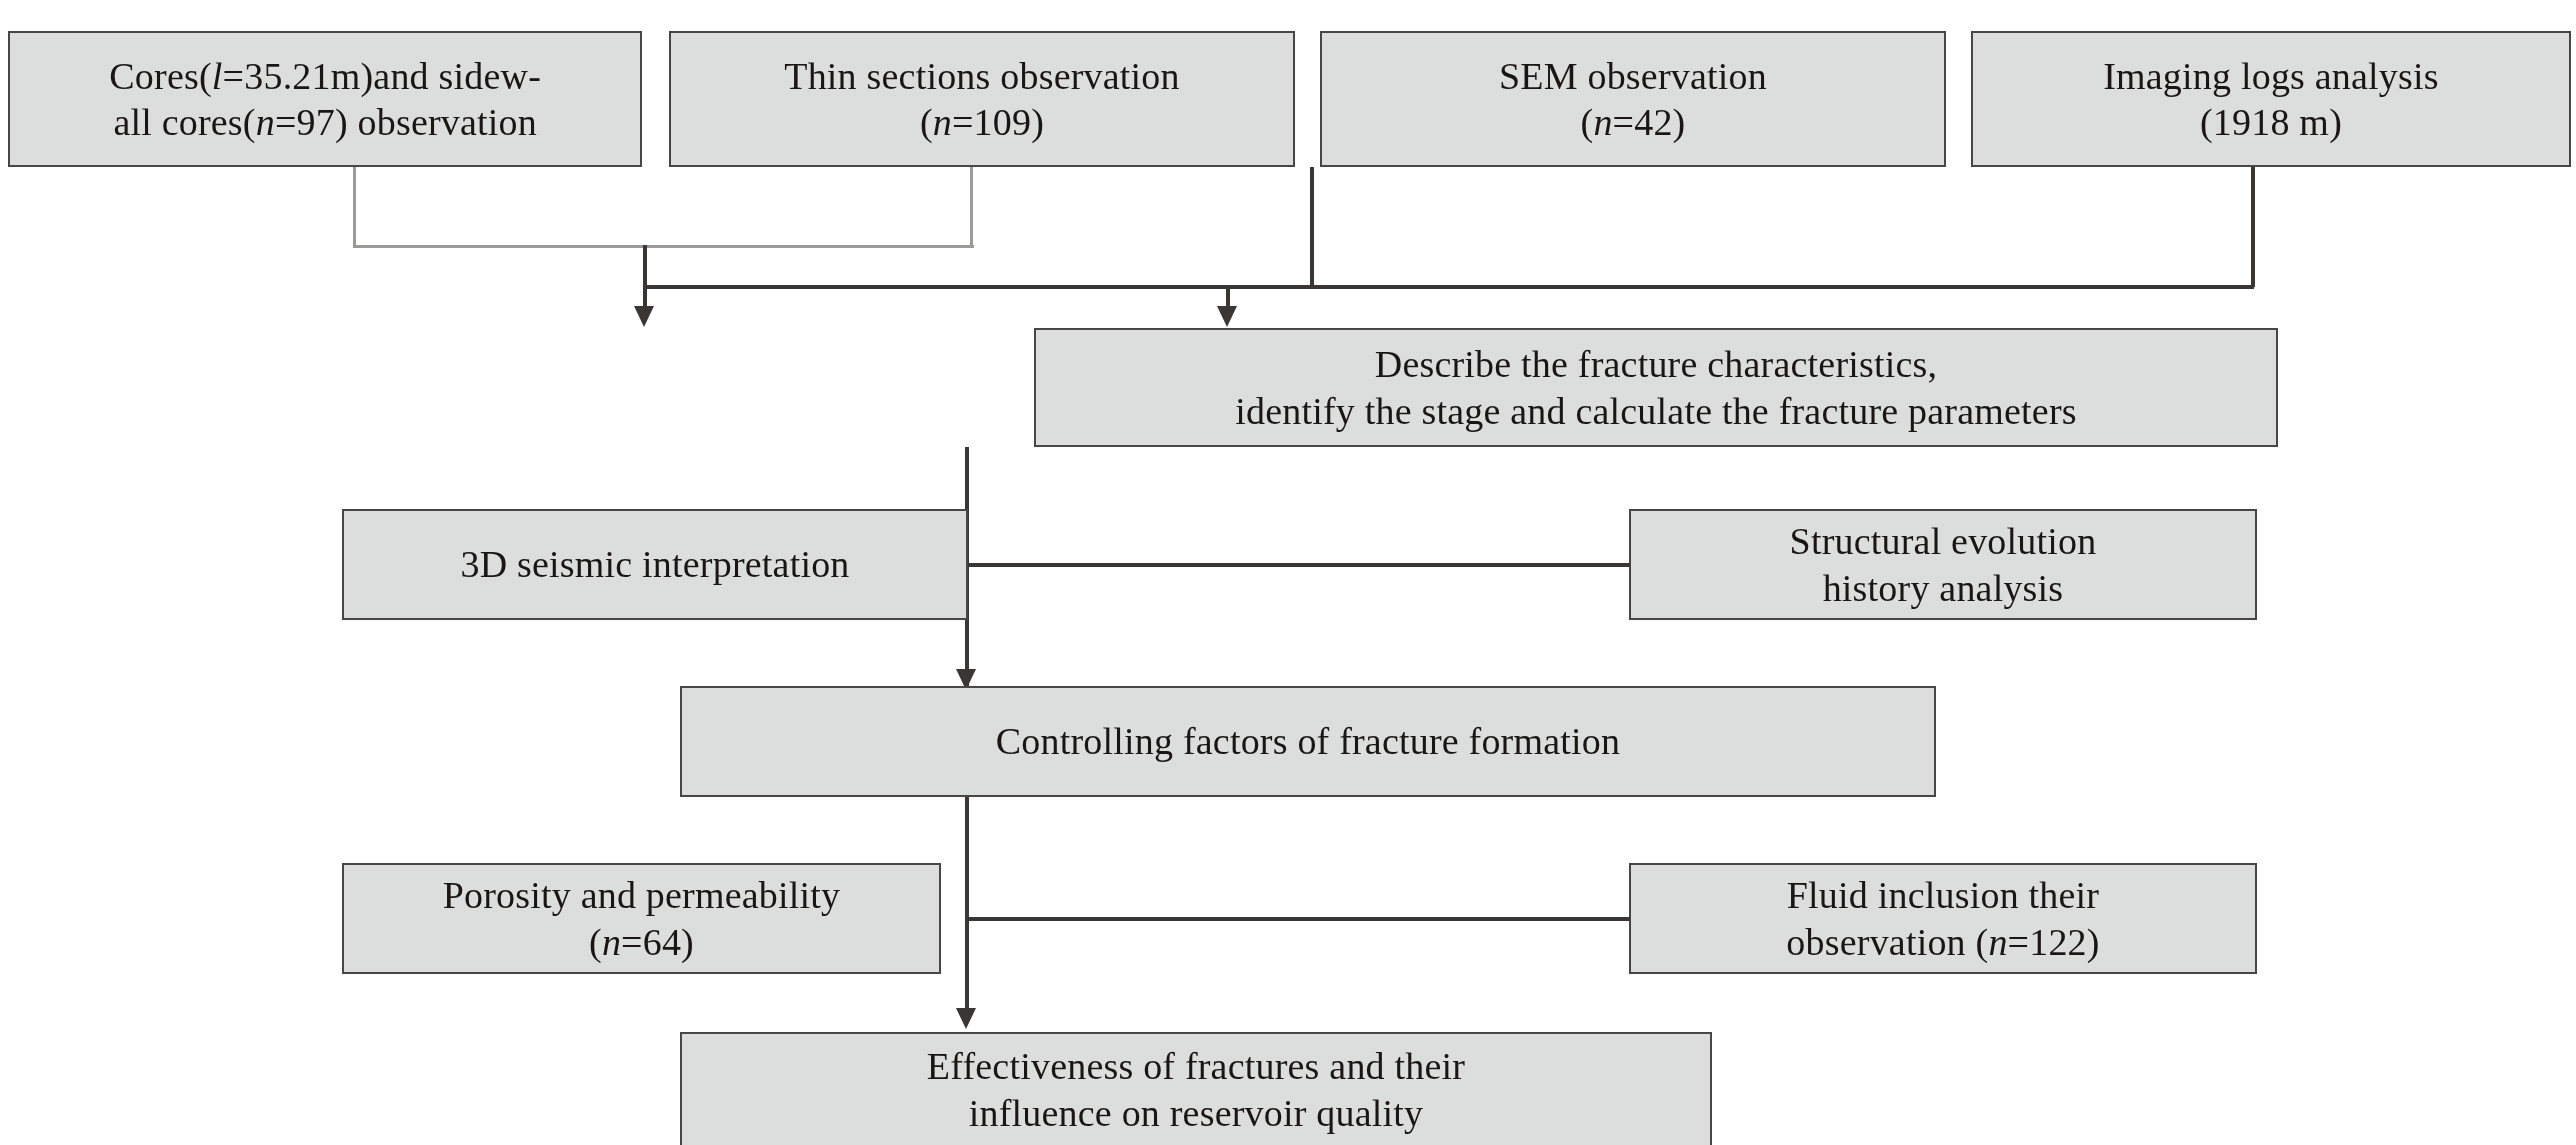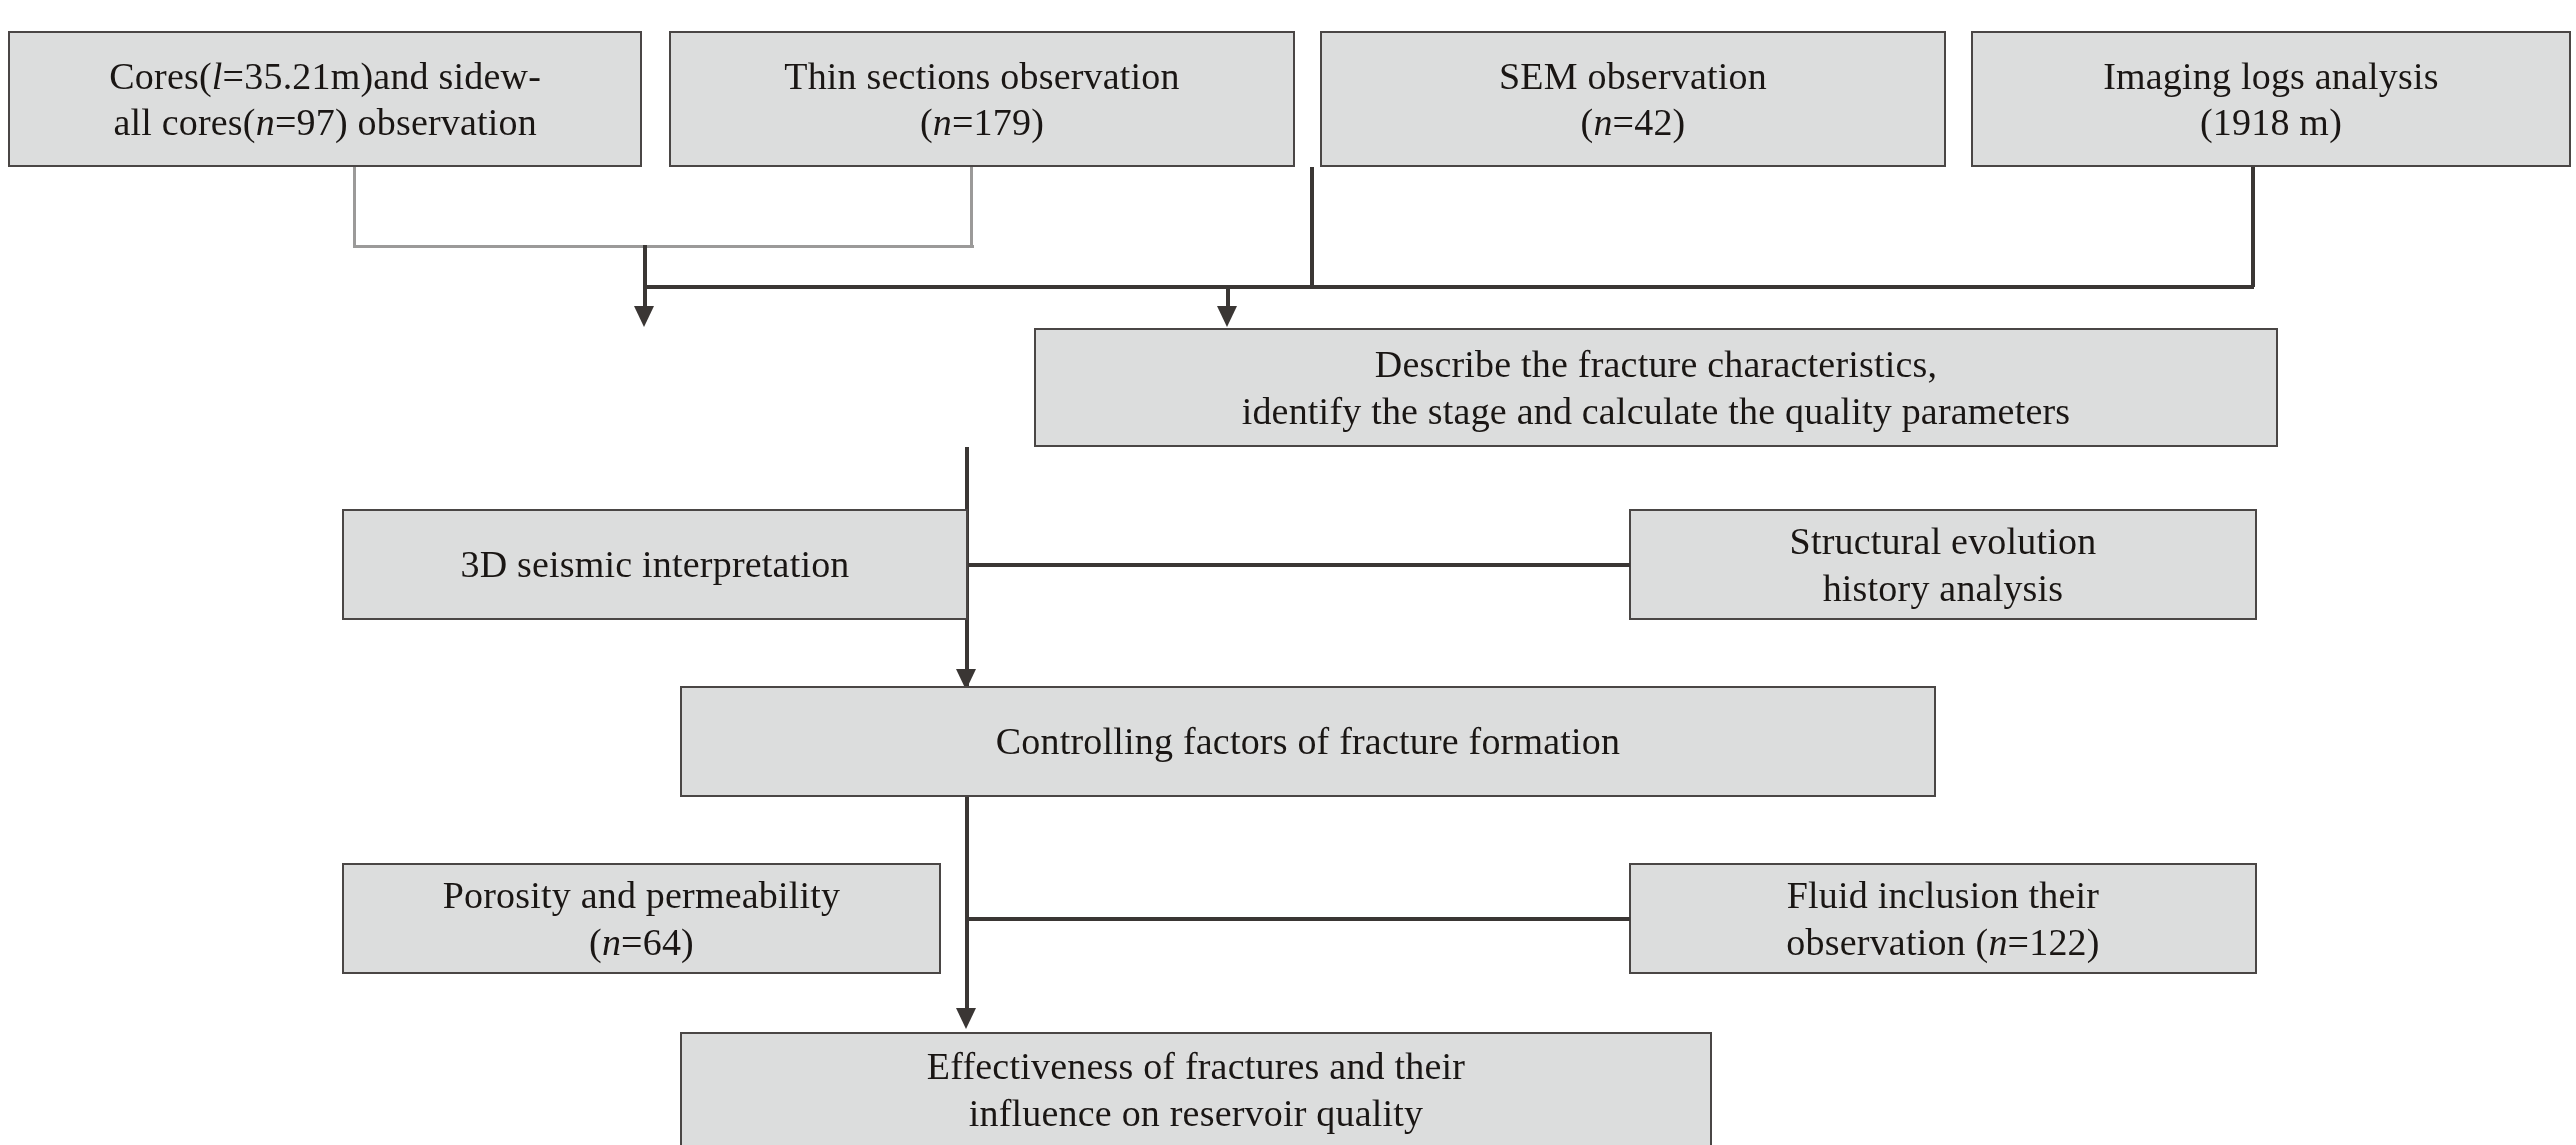--- a/index.html
+++ b/index.html
@@ -59,21 +59,21 @@
 </head>
 <body>
 
 <div id="canvas">
 
   <div class="box" style="left:8.2px; top:8.2px; width:634px; height:136px;">
     <span class="txt"><span>Cores(</span><span class="ital">l</span><span>=35.21m)and sidew-</span><br><span>all cores(</span><span class="ital">n</span><span>=97) observation</span></span>
   </div>
 
   <div class="box" style="left:669px; top:8.2px; width:626px; height:136px;">
-    <span class="txt"><span>Thin sections observation</span><br><span>(</span><span class="ital">n</span><span>=179)</span></span>
+    <span class="txt"><span>Thin sections observation</span><br><span>(</span><span class="ital">n</span><span>=109)</span></span>
   </div>
 
   <div class="box" style="left:1320px; top:8.2px; width:626px; height:136px;">
     <span class="txt"><span>SEM observation</span><br><span>(</span><span class="ital">n</span><span>=42)</span></span>
   </div>
 
   <div class="box" style="left:1971px; top:8.2px; width:600px; height:136px;justify-content:flex-end;">
     <span class="txt"><span>Imaging logs analysis</span><br><span>(1918 m)</span></span>
   </div>
 
@@ -90,21 +90,21 @@
   <div class="ln" style="left:2251px; top:144px; width:4.1px; height:120px;"></div>
 
   <div class="ln" style="left:643px; top:264px; width:4.1px; height:23px;"></div>
   <div class="arrow" style="left:634px; top:283px;"></div>
 
   <div class="ln" style="left:1226px; top:264px; width:4.1px; height:23px;"></div>
   <div class="arrow" style="left:1217px; top:283px;"></div>
 
 
   <div class="box" style="left:1034px; top:305px; width:1244px; height:119px;">
-    <span class="txt"><span>Describe the fracture characteristics,</span><br><span>identify the stage and calculate the quality parameters</span></span>
+    <span class="txt"><span>Describe the fracture characteristics,</span><br><span>identify the stage and calculate the fracture parameters</span></span>
   </div>
 
   <div class="ln" style="left:965px; top:424px; width:4.1px; height:239px;"></div>
   <div class="arrow" style="left:956px; top:646px;"></div>
 
   <div class="box" style="left:342px; top:486px; width:626px; height:111px;">
     <span class="txt">3D seismic interpretation</span>
   </div>
 
   <div class="box" style="left:1629px; top:486px; width:628px; height:111px;">

